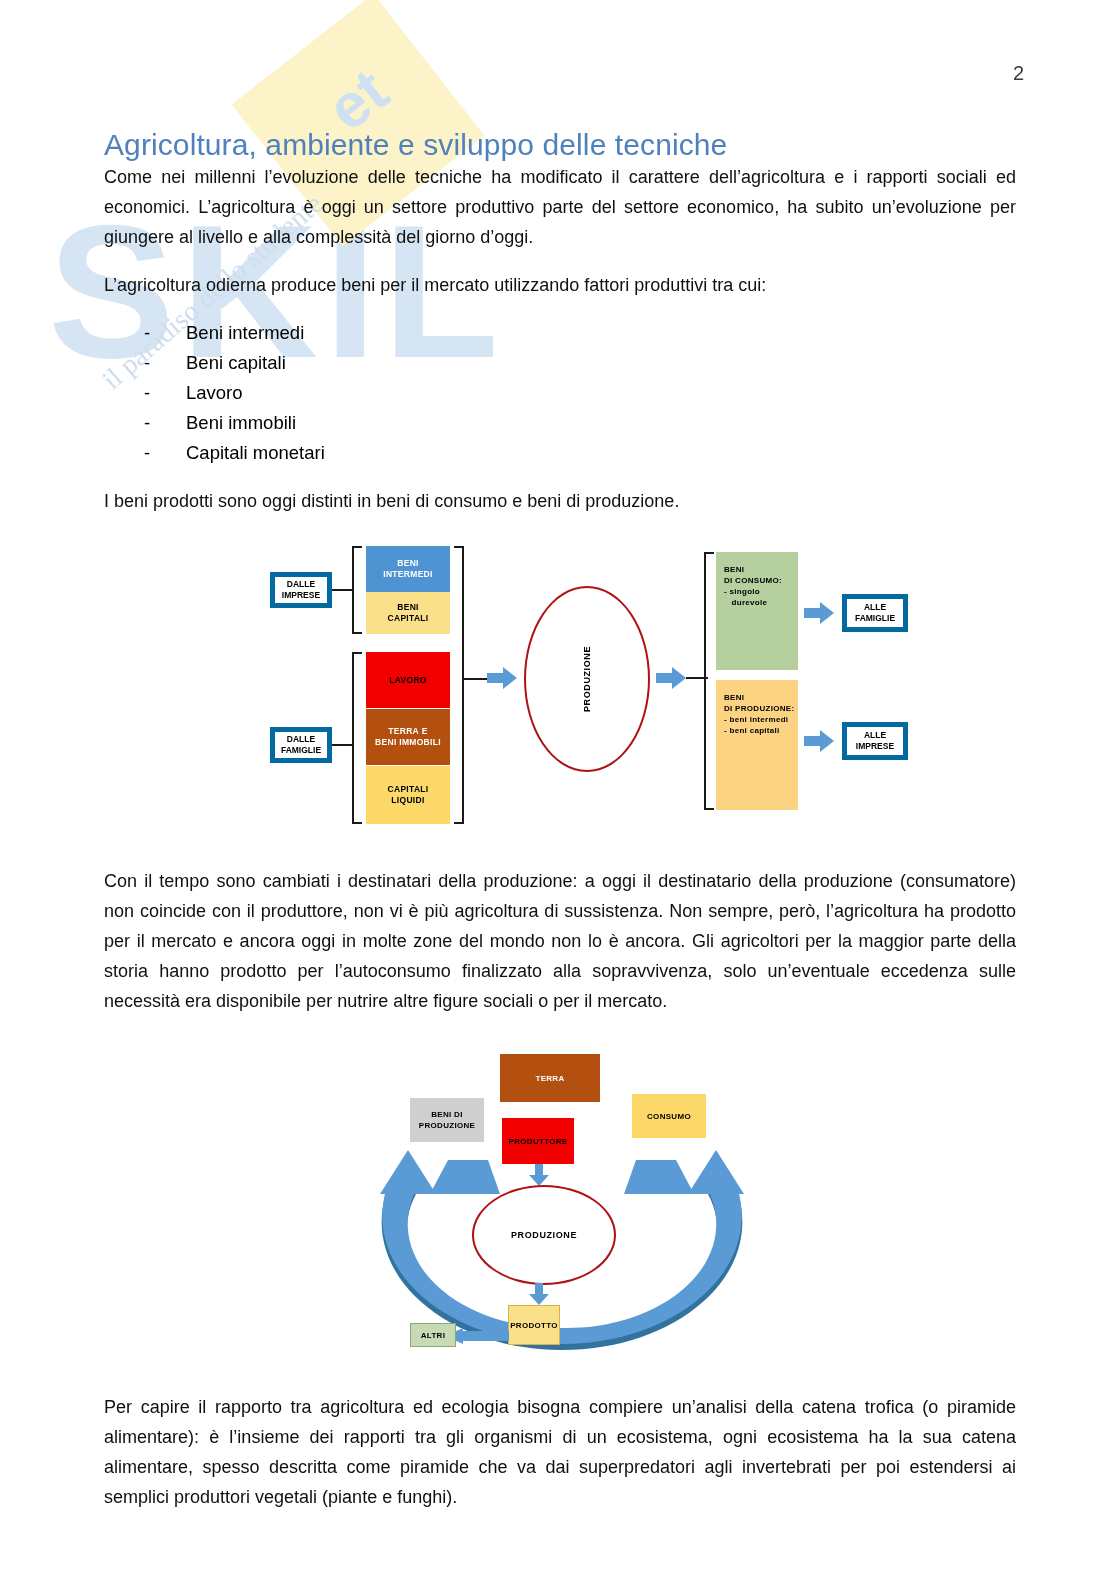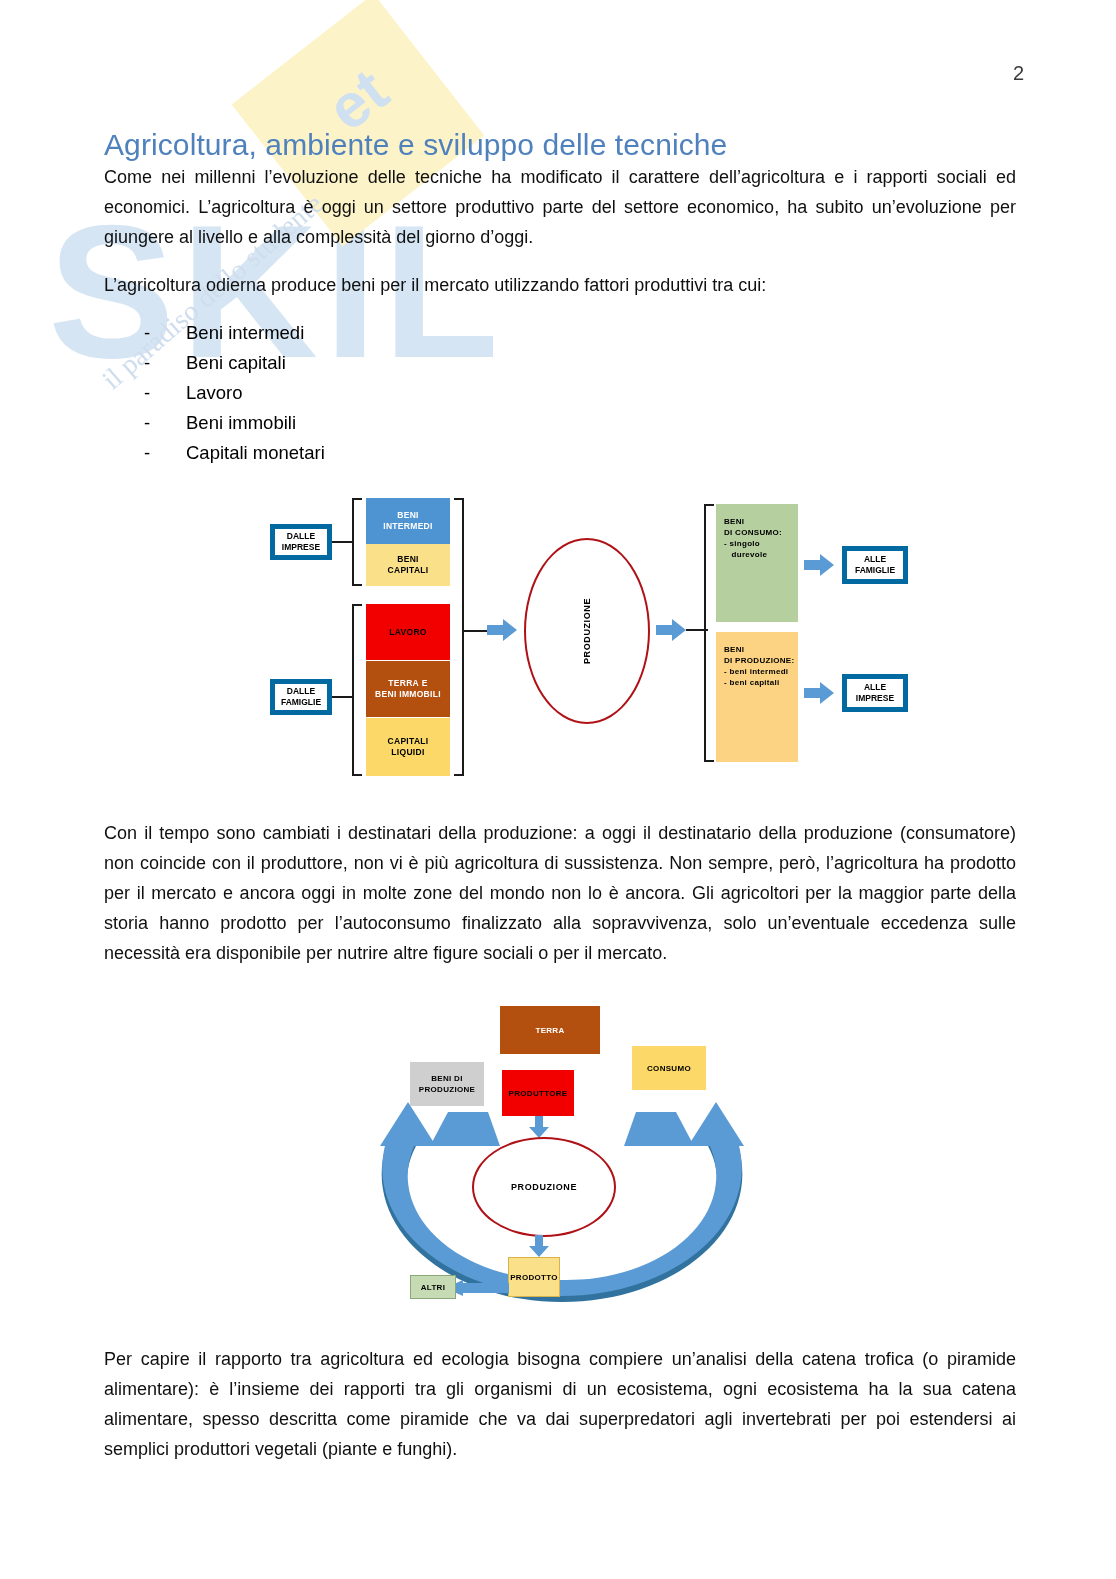--- a/index.html
+++ b/index.html
@@ -231,20 +231,21 @@
       <p class="para loose">L’agricoltura odierna produce beni per il mercato utilizzando fattori produttivi tra cui:</p>
 
       <ul class="dash-list">
         <li><span class="dash">-</span><span>Beni intermedi</span></li>
         <li><span class="dash">-</span><span>Beni capitali</span></li>
         <li><span class="dash">-</span><span>Lavoro</span></li>
         <li><span class="dash">-</span><span>Beni immobili</span></li>
         <li><span class="dash">-</span><span>Capitali monetari</span></li>
       </ul>
 
+      <p class="para loose">I beni prodotti sono oggi distinti in beni di consumo e beni di produzione.</p>
 
       <div class="diagram" id="diagram1">
 
         <div class="plainbox" style="left:166px; top:38px; width:62px; height:36px;">DALLE<br>IMPRESE</div>
         <div class="tick" style="left:228px; top:55px; width:22px;"></div>
 
         <div class="plainbox" style="left:166px; top:193px; width:62px; height:36px;">DALLE<br>FAMIGLIE</div>
         <div class="tick" style="left:228px; top:210px; width:22px;"></div>
 
         <div class="bracket" style="left:248px; top:12px; width:10px; height:88px;"></div>
@@ -318,21 +319,21 @@
             <polygon points="8,96 64,96 36,52" fill="#5b9bd5"></polygon>
             <polygon points="58,96 128,96 116,62 76,62" fill="#5b9bd5"></polygon>
 
             <polygon points="316,96 372,96 344,52" fill="#5b9bd5"></polygon>
             <polygon points="252,96 322,96 304,62 264,62" fill="#5b9bd5"></polygon>
           </svg>
         </div>
 
         <div class="dbox d2" style="left:396px; top:12px; width:100px; height:48px; background:#b4500f; color:#ffffff;">TERRA</div>
 
-        <div class="dbox d2" style="left:306px; top:68px; width:74px; height:44px; background:#cfcfcf; color:#000000; white-space:pre;">BENI&nbsp;DI<br>PRODUZIONE</div>
+        <div class="dbox d2" style="left:306px; top:56px; width:74px; height:44px; background:#cfcfcf; color:#000000; white-space:pre;">BENI&nbsp;DI<br>PRODUZIONE</div>
 
         <div class="dbox d2" style="left:528px; top:52px; width:74px; height:44px; background:#fbd867; color:#000000;">CONSUMO</div>
 
         <div class="dbox d2" style="left:398px; top:76px; width:72px; height:46px; background:#f20000; color:#000000;">PRODUTTORE</div>
 
         <div class="barrow" style="left:425px; top:122px;">
           <svg width="20" height="22" viewBox="0 0 20 22" aria-hidden="true">
             <polygon points="6,0 14,0 14,11 20,11 10,22 0,11 6,11" fill="#5b9bd5"></polygon>
           </svg>
         </div>

